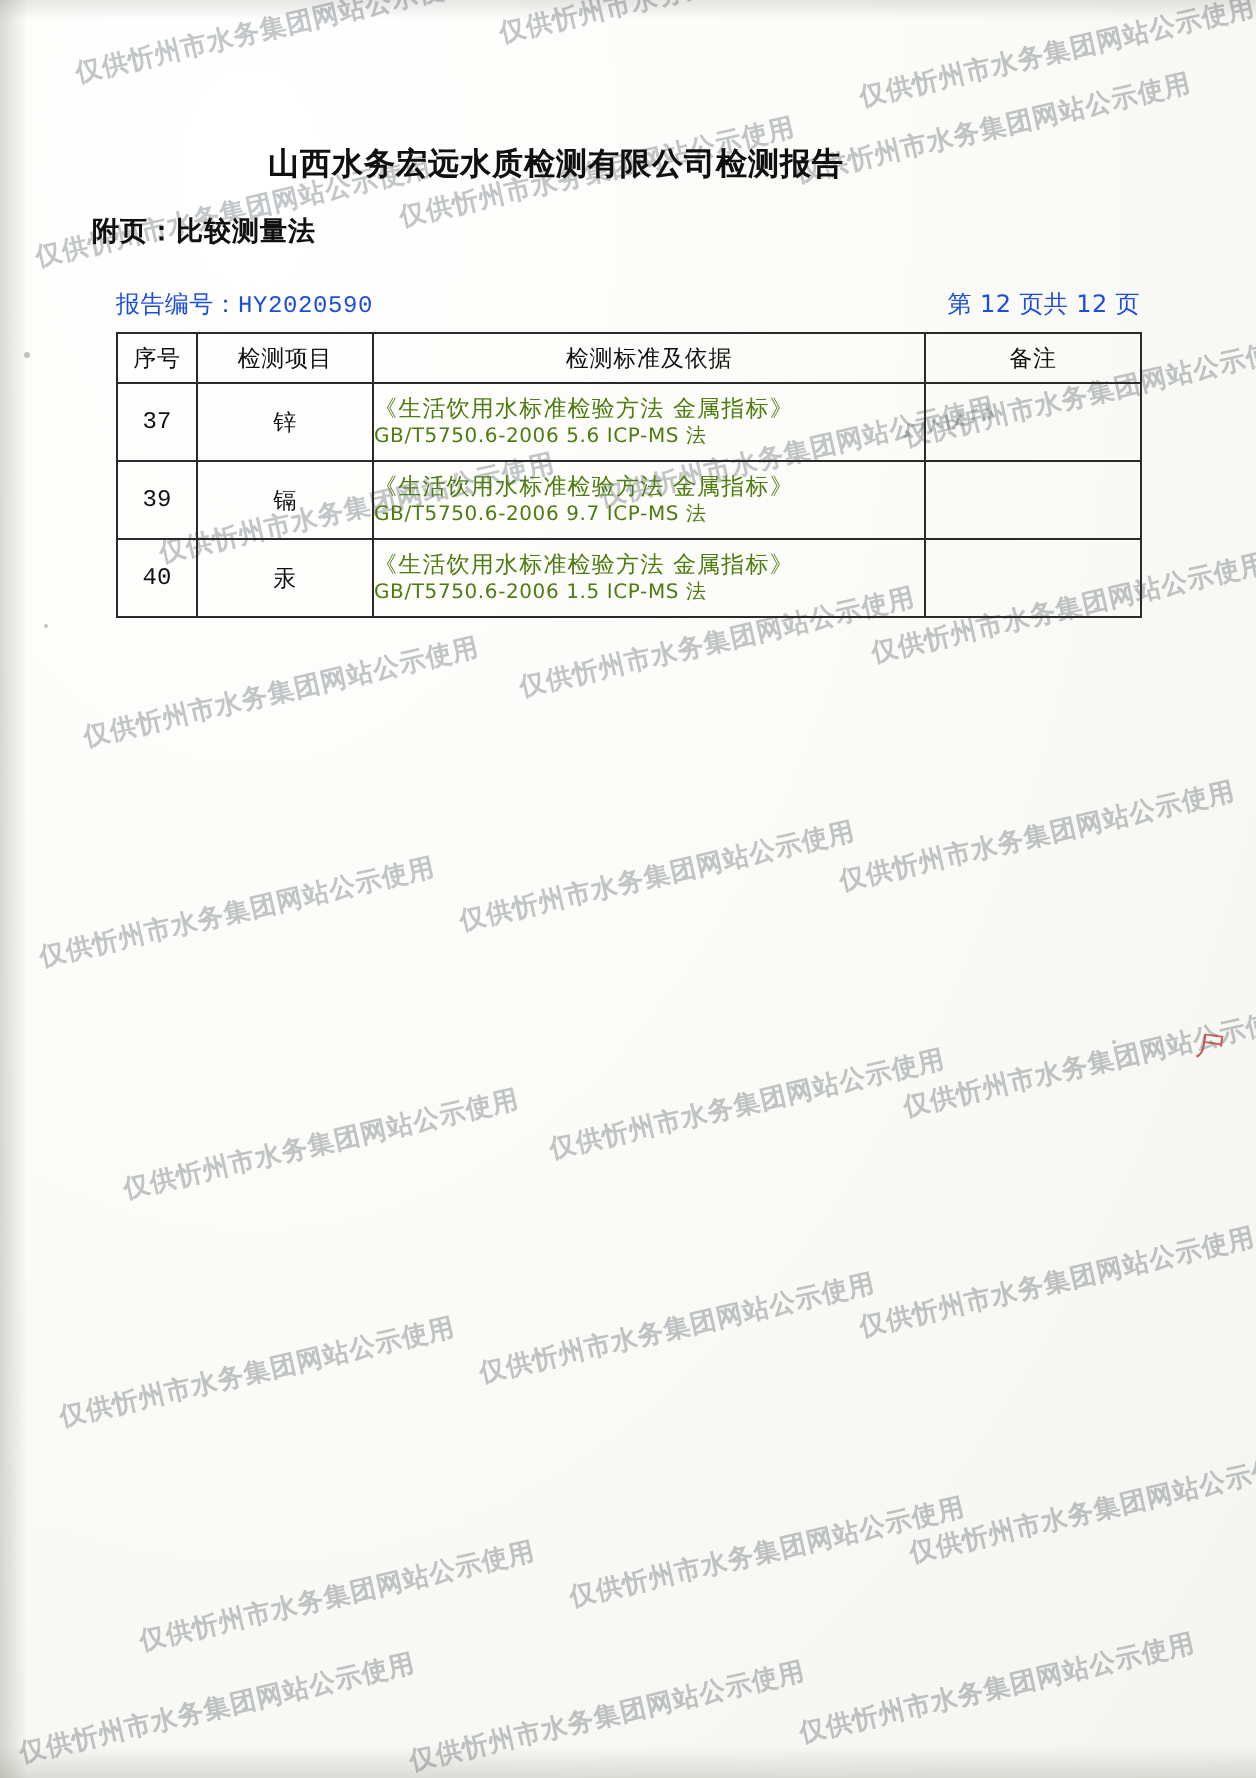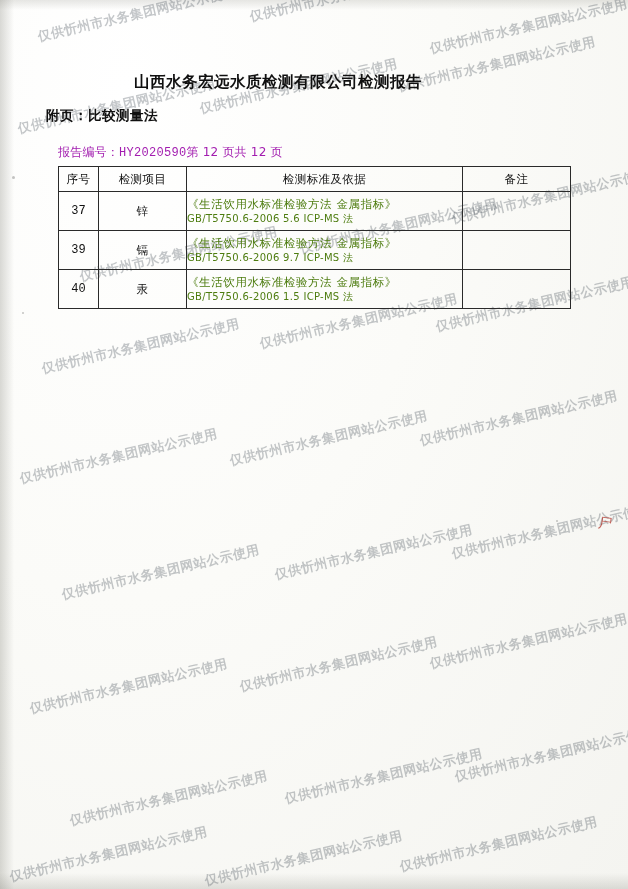--- a/index.html
+++ b/index.html
@@ -91,23 +91,24 @@
     color: #101010;
     letter-spacing: 0.5px;
   }
 
   .meta-row {
     position: absolute;
     top: 144px;
     left: 58px;
     width: 512px;
     display: flex;
+    justify-content: space-between;
     align-items: baseline;
     font-size: 12.5px;
-    color: #a21caf;
+    color: #1d4ed8;
   }
   .meta-left {
     font-family: "DejaVu Sans", sans-serif;
     font-size: 12px;
     letter-spacing: 0.2px;
   }
   .meta-left .report-no {
     font-family: "Liberation Mono", monospace;
     font-size: 12px;
     letter-spacing: 0.3px;

